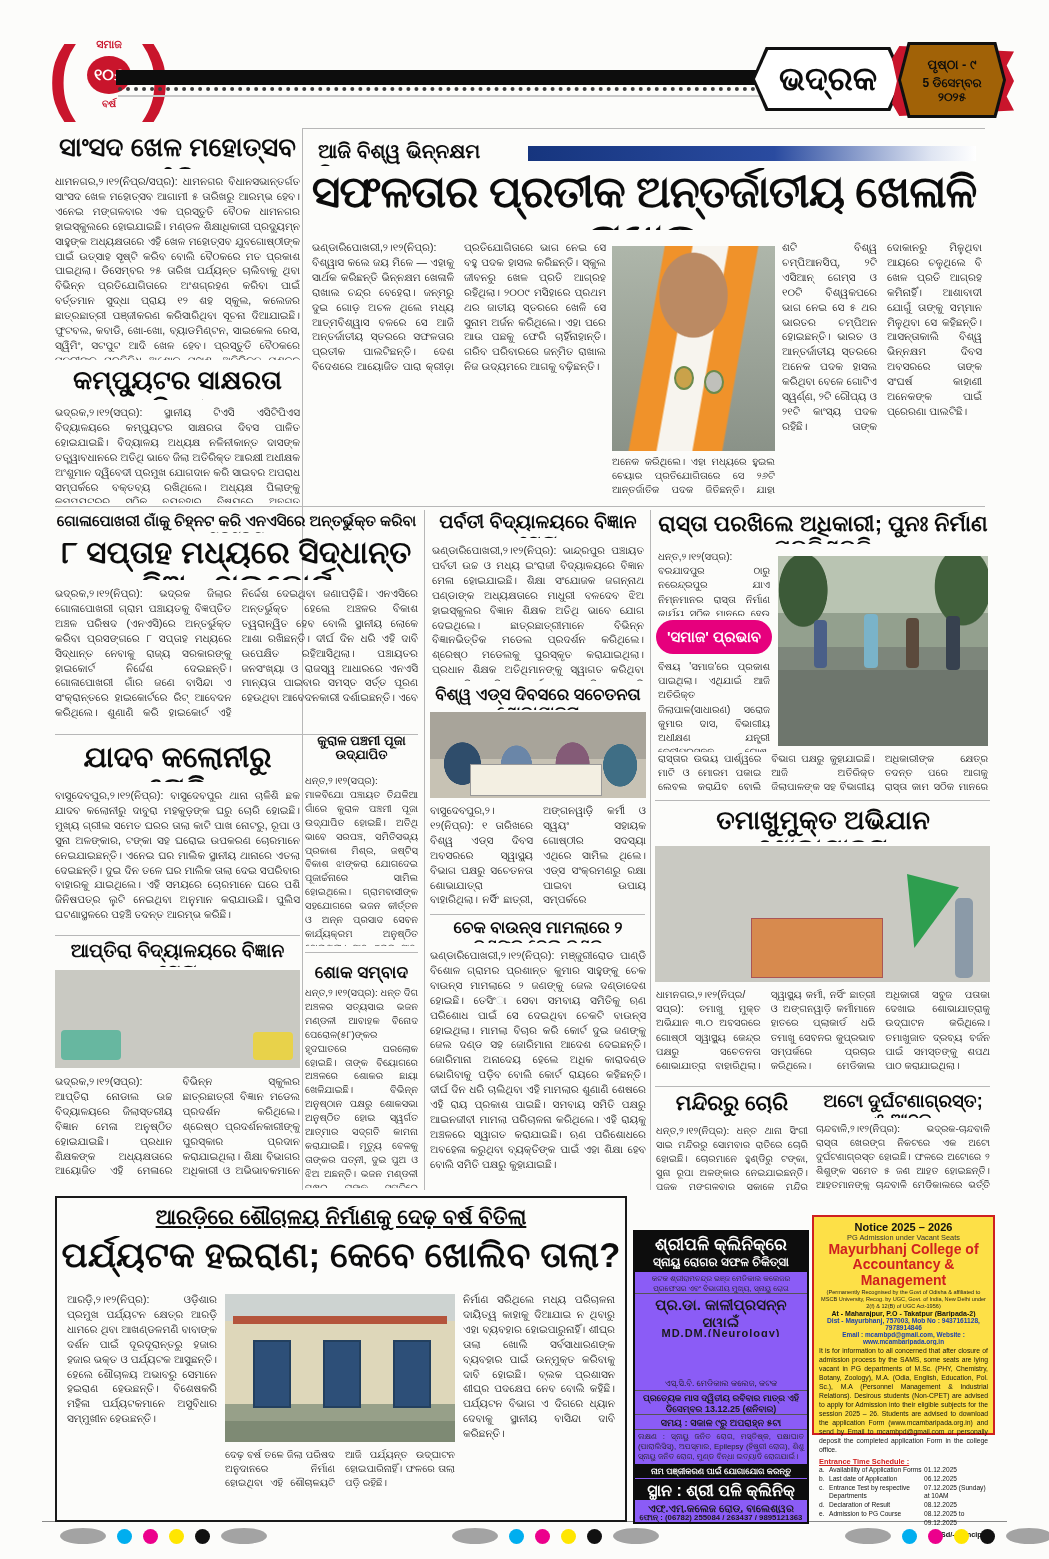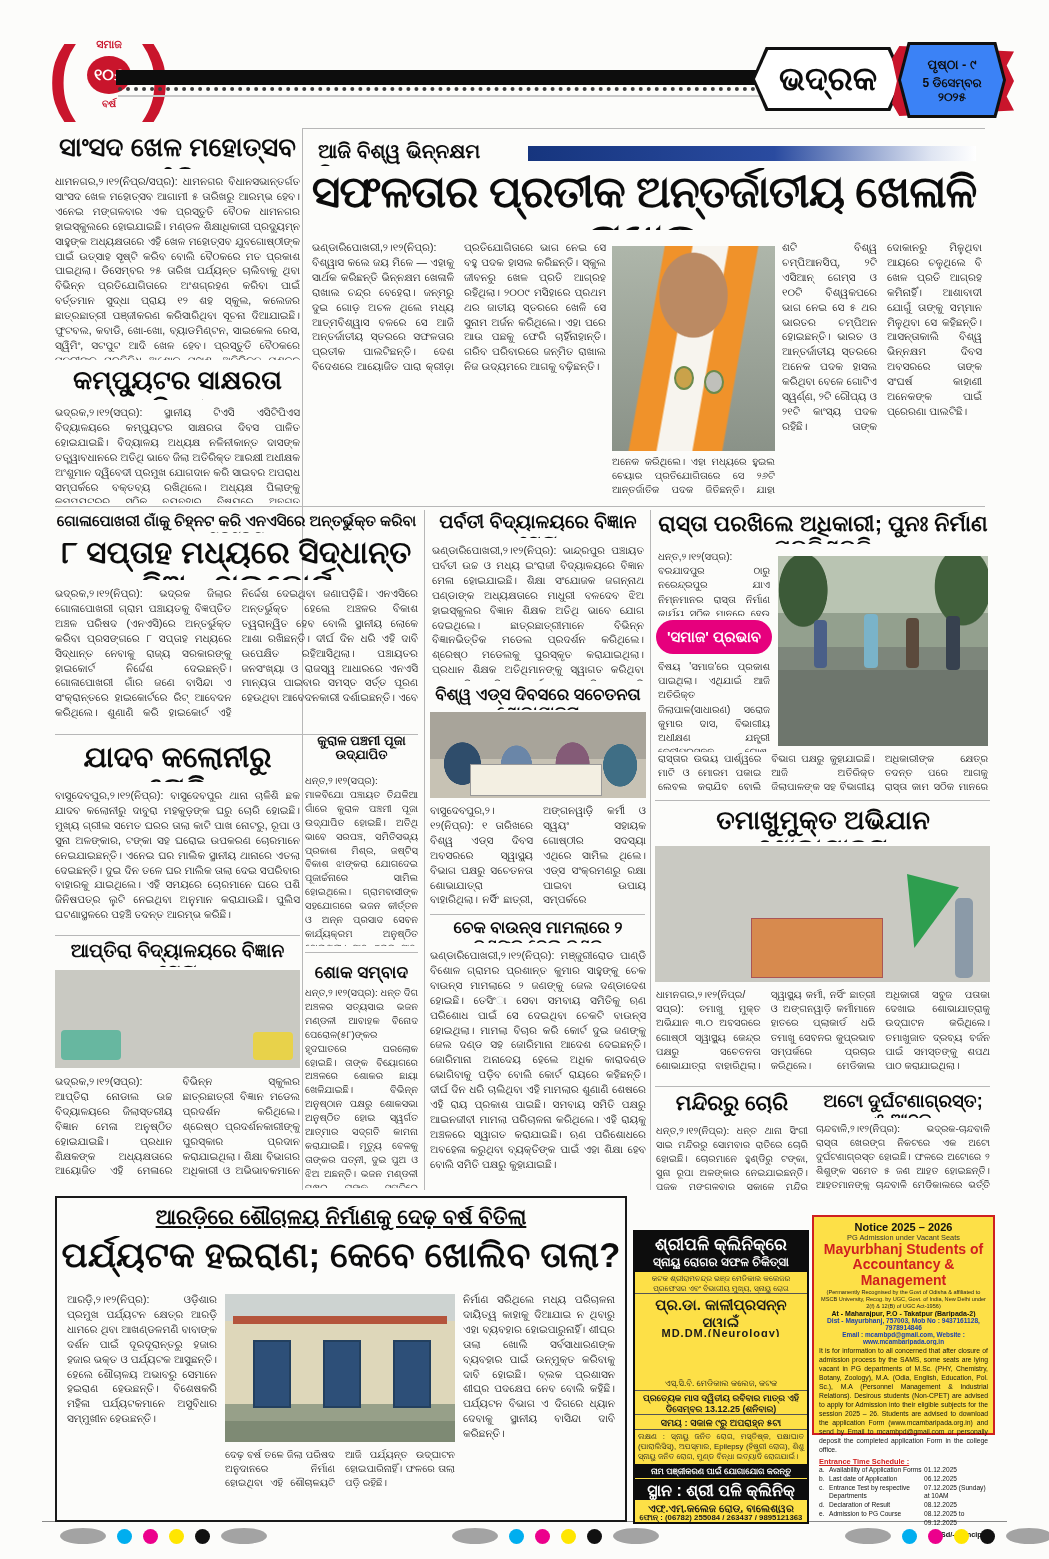--- a/index.html
+++ b/index.html
@@ -49,21 +49,21 @@
 
   <div class="hex-outer" style="left:752px;top:47px;width:152px;height:64px;">
     <div class="hex-inner">
       <span style="font-size:33px;font-weight:700;color:#0d0d0d;">ଭଦ୍ରକ</span>
     </div>
   </div>
 
   <div class="abs" style="left:892px;top:46px;width:122px;height:70px;background:#c9152c;clip-path:polygon(0 18%,6% 0,100% 8%,94% 28%,100% 50%,94% 72%,100% 92%,6% 100%,0 82%,4% 50%);"></div>
 
   <div class="hex-outer" style="left:898px;top:42px;width:108px;height:76px;">
-    <div class="hex-inner" style="background:#3b82f6;">
+    <div class="hex-inner" style="background:#a16207;">
       <span style="font-size:13px;font-weight:700;color:#0d0d0d;">ପୃଷ୍ଠା - ୯</span>
       <span style="font-size:12px;font-weight:700;color:#0d0d0d;margin-top:3px;">5 ଡିସେମ୍ବର</span>
       <span style="font-size:12px;font-weight:700;color:#0d0d0d;">୨୦୨୫</span>
     </div>
   </div>
 </div>
 
 <div class="hrule" style="left:303px;top:128px;width:682px;"></div>
 <div class="vr" style="left:302px;top:128px;height:1062px;"></div>
 <div class="hrule" style="left:55px;top:506px;width:930px;"></div>
@@ -181,42 +181,42 @@
   <div class="ph" style="left:168px;top:96px;width:230px;height:148px;position:absolute;background:linear-gradient(#cdd3d1 0 18%, #ded7ba 18% 74%, #97a089 74% 86%, #7e8a74 86%);">
     <div class="abs" style="left:28px;top:46px;width:34px;height:64px;background:#2d4f78;border:2px solid #23405f;"></div>
     <div class="abs" style="left:98px;top:46px;width:34px;height:64px;background:#2d4f78;border:2px solid #23405f;"></div>
     <div class="abs" style="left:168px;top:46px;width:34px;height:64px;background:#2d4f78;border:2px solid #23405f;"></div>
     <div class="abs" style="left:8px;top:22px;width:214px;height:8px;background:#b4543c;"></div>
   </div>
   <div class="b c2" style="left:168px;top:250px;width:230px;height:60px;position:absolute;font-size:10px;">ଦେଢ଼ ବର୍ଷ ତଳେ ଜିଲା ପରିଷଦ ଅନୁଦାନରେ ନିର୍ମାଣ ହୋଇଥିବା ଏହି ଶୌଚାଳୟଟି ଆଜି ପର୍ଯ୍ୟନ୍ତ ଉଦ୍‌ଘାଟନ ହୋଇପାରିନାହିଁ। ଫଳରେ ତାଲା ପଡ଼ି ରହିଛି।</div>
   <div class="b" style="left:406px;top:94px;width:152px;height:216px;position:absolute;">ନିର୍ମାଣ ସରିଥିଲେ ମଧ୍ୟ ପରିଚାଳନା ଦାୟିତ୍ୱ କାହାକୁ ଦିଆଯାଇ ନ ଥିବାରୁ ଏହା ବ୍ୟବହାର ହୋଇପାରୁନାହିଁ। ଶୀଘ୍ର ତାଲା ଖୋଲି ସର୍ବସାଧାରଣଙ୍କ ବ୍ୟବହାର ପାଇଁ ଉନ୍ମୁକ୍ତ କରିବାକୁ ଦାବି ହୋଇଛି। ବ୍ଲକ ପ୍ରଶାସନ ଶୀଘ୍ର ପଦକ୍ଷେପ ନେବ ବୋଲି କହିଛି। ପର୍ଯ୍ୟଟନ ବିଭାଗ ଏ ଦିଗରେ ଧ୍ୟାନ ଦେବାକୁ ସ୍ଥାନୀୟ ବାସିନ୍ଦା ଦାବି କରିଛନ୍ତି।</div>
 </div>
 
-<div class="abs" style="left:633px;top:1230px;width:172px;height:290px;border:2px solid #0d0d0d;background:#fde047;display:flex;flex-direction:column;">
+<div class="abs" style="left:633px;top:1230px;width:172px;height:290px;border:2px solid #0d0d0d;background:#8b5cf6;display:flex;flex-direction:column;">
   <div class="clinic-black" style="padding:3px 2px;">
     <div class="ad-title adline" style="font-size:17px;font-weight:700;">ଶ୍ରୀପଳି କ୍ଲିନିକ୍‌ରେ</div>
     <div class="adline" style="font-size:12px;font-weight:700;">ସ୍ନାୟୁ ରୋଗର ସଫଳ ଚିକିତ୍ସା</div>
   </div>
   <div class="adline" style="font-size:7.6px;padding:2px 3px;border-bottom:1px solid #555;color:#222;">କଟକ ଶ୍ରୀରାମଚନ୍ଦ୍ର ଭଞ୍ଜ ମେଡିକାଲ କଲେଜର ପ୍ରଫେସର ଏବଂ ବିଭାଗୀୟ ମୁଖ୍ୟ, ସ୍ନାୟୁ ରୋଗ</div>
   <div class="adline" style="font-size:15px;font-weight:700;padding-top:2px;">ପ୍ର.ଡା. କାଳୀପ୍ରସନ୍ନ ସ୍ୱାଇଁ</div>
   <div class="adline" style="font-size:11px;font-weight:700;letter-spacing:1px;">MD.DM.(Neurology)</div>
   <div class="adline" style="font-size:8.4px;border-bottom:1px solid #555;padding-bottom:2px;margin-top:41px;">ଏସ୍.ସି.ବି. ମେଡିକାଲ କଲେଜ, କଟକ</div>
   <div class="adline" style="font-size:9px;font-weight:700;border-bottom:1px solid #555;padding:2px 2px;">ପ୍ରତ୍ୟେକ ମାସ ଦ୍ୱିତୀୟ ରବିବାର ମାତ୍ର ଏହି ଡିସେମ୍ବର 13.12.25 (ଶନିବାର)</div>
   <div class="adline" style="font-size:9.5px;font-weight:700;border-bottom:1px solid #555;padding:2px 0;">ସମୟ : ସକାଳ ୯ରୁ ଅପରାହ୍ନ ୫ଟା</div>
   <div style="font-size:7.8px;text-align:justify;padding:2px 3px;color:#222;line-height:1.3;">ଲକ୍ଷଣ : ସ୍ନାୟୁ ଜନିତ ରୋଗ, ମସ୍ତିଷ୍କ, ପକ୍ଷାଘାତ (ପାରାଲିସିସ୍), ଅପସ୍ମାର, Epilepsy (ହିଷ୍ଟ୍ରୀ ରୋଗ), ଶିଶୁ ସ୍ନାୟୁ ଜନିତ ରୋଗ, ମୁଣ୍ଡ ବିନ୍ଧା ଇତ୍ୟାଦି ରୋଗଯାଇଁ।</div>
   <div class="clinic-black adline" style="font-size:8.4px;font-weight:700;padding:2px 0;">ନାମ ପଞ୍ଜୀକରଣ ପାଇଁ ଯୋଗାଯୋଗ କରନ୍ତୁ</div>
   <div class="clinic-black adline" style="font-size:16px;font-weight:700;padding:3px 0;margin-top:1px;">ସ୍ଥାନ : ଶ୍ରୀ ପଳି କ୍ଲିନିକ୍</div>
   <div class="adline" style="font-size:10.5px;font-weight:700;padding-top:2px;">ଏଫ୍.ଏମ୍.କଲେଜ ରୋଡ୍, ବାଲେଶ୍ୱର</div>
   <div class="adline" style="font-size:7.8px;font-weight:700;">ଫୋନ୍ : (06782) 255084 / 263437 / 9895121363</div>
 </div>
 
 <div class="abs" style="left:812px;top:1215px;width:183px;height:220px;border:2px solid #cf2020;background:#fde047;padding:4px 5px;box-sizing:border-box;">
   <div class="adline" style="font-size:11px;font-weight:700;color:#111;">Notice 2025 – 2026</div>
   <div class="adline" style="font-size:7.4px;color:#333;">PG Admission under Vacant Seats</div>
-  <div class="adline" style="font-size:14px;font-weight:700;color:#d02020;line-height:1.1;">Mayurbhanj Students of</div>
+  <div class="adline" style="font-size:14px;font-weight:700;color:#d02020;line-height:1.1;">Mayurbhanj College of</div>
   <div class="adline" style="font-size:14px;font-weight:700;color:#d02020;line-height:1.1;">Accountancy &amp; Management</div>
   <div class="adline" style="font-size:5.6px;color:#222;line-height:1.25;margin-top:1px;">(Permanently Recognised by the Govt of Odisha &amp; affiliated to MSCB University, Recog. by UGC, Govt. of India, New Delhi under 2(f) &amp; 12(B) of UGC Act-1956)</div>
   <div class="adline" style="font-size:7px;font-weight:700;color:#111;">At - Maharajpur, P.O - Takatpur (Baripada-2)</div>
   <div class="adline" style="font-size:6.6px;font-weight:700;color:#1b3fae;">Dist - Mayurbhanj, 757003, Mob No : 9437161128, 7978914846</div>
   <div class="adline" style="font-size:6.4px;font-weight:700;color:#1b3fae;">Email : mcambpd@gmail.com, Website : www.mcambaripada.org.in</div>
   <div style="font-size:6.8px;text-align:justify;color:#111;line-height:1.32;margin-top:2px;">It is for information to all concerned that after closure of admission process by the SAMS, some seats are lying vacant in PG departments of M.Sc. (PHY, Chemistry, Botany, Zoology), M.A. (Odia, English, Education, Pol. Sc.), M.A (Personnel Management &amp; Industrial Relations). Desirous students (Non-CPET) are advised to apply for Admission into their eligible subjects for the session 2025 – 26. Students are advised to download the application Form (www.mcambaripada.org.in) and send by Email to mcambpd@gmail.com or personally deposit the completed application Form in the college office.</div>
   <div style="font-size:7.4px;font-weight:700;color:#d02020;text-decoration:underline;margin-top:2px;">Entrance Time Schedule :</div>
   <div class="srow">
     <span class="sno">a.</span>
     <span class="sitem">Availability of Application Forms</span>

